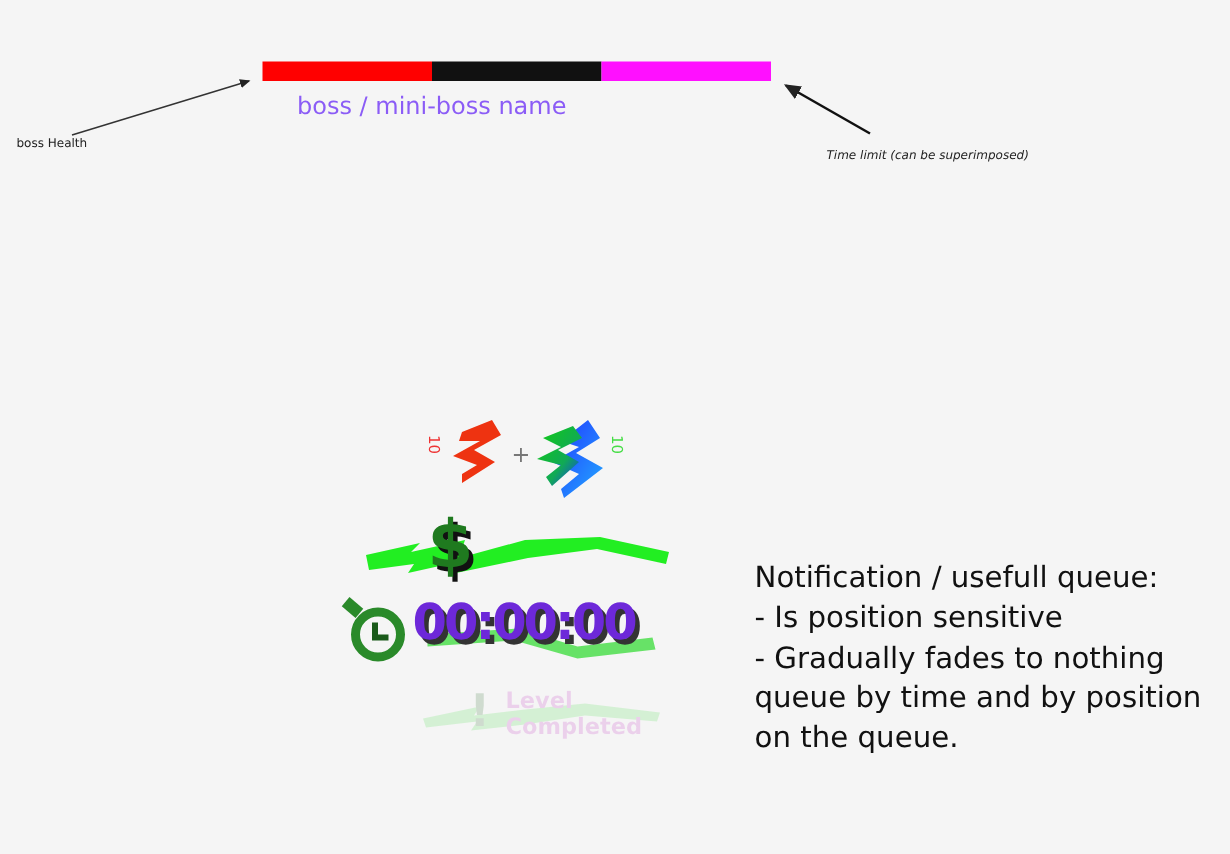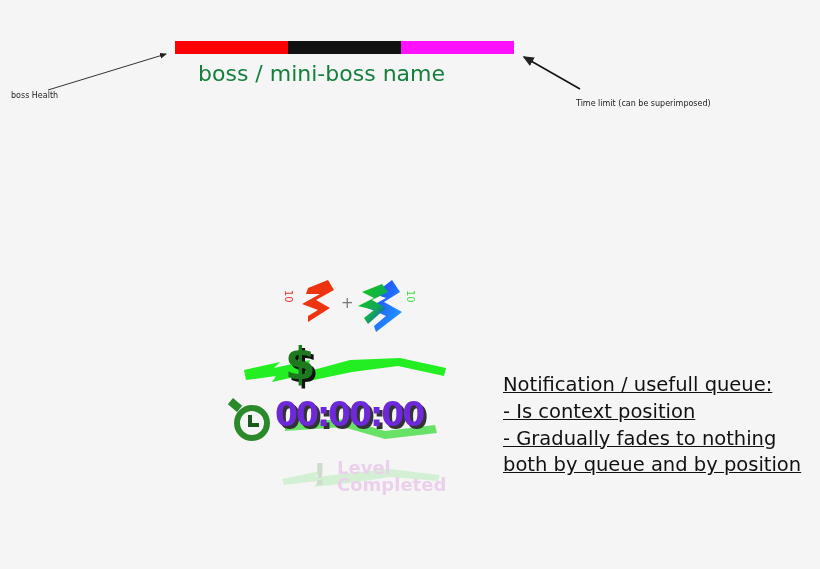--- a/index.html
+++ b/index.html
@@ -3,43 +3,43 @@
 <meta charset="utf-8">
 <style>
   html, body { margin:0; padding:0; }
   body {
     width:820px; height:569px; background:#f5f5f5; position:relative; overflow:hidden;
     font-family: "DejaVu Sans", sans-serif; color:#111;
   }
   .abs { position:absolute; }
   .bar { left:175px; top:41px; width:339px; height:13px; display:flex; }
   .bar > div { height:100%; flex:1; }
-  .boss-name { left:198px; top:61px; font-size:22px; color:#15803d; white-space:nowrap; }
+  .boss-name { left:198px; top:61px; font-size:16px; color:#8b5cf6; white-space:nowrap; }
   .small-label { font-size:8px; color:#222; white-space:nowrap; }
   svg.arrows { left:0; top:0; }
   .icons-row { left:278px; top:278px; width:140px; height:56px; }
   .money { left:240px; top:338px; width:220px; height:60px; }
   .money-text {
     position:absolute; top:0; font-family:"DejaVu Sans", sans-serif; font-weight:bold;
     font-size:44px; letter-spacing:-1px;
   }
   .dollar { left:45px; color:#1f7a1f; text-shadow:3px 3px 0 #111; }
   .money-val { left:96px; color:#ff1dff; text-shadow:3px 3px 0 #222; }
   .timer { left:225px; top:395px; width:250px; height:55px; }
   .timer-text {
     position:absolute; left:50px; top:0; font-family:"DejaVu Sans", sans-serif; font-weight:bold;
     font-size:33px; letter-spacing:-2px; color:#6d28d9; text-shadow:3px 3px 0 #333;
   }
   .level { left:280px; top:455px; width:170px; height:50px; opacity:0.18; }
   .level-text {
-    position:absolute; left:57px; top:4px; font-weight:bold; font-size:18px; line-height:17px; color:#c030c0;
+    position:absolute; left:57px; top:4px; font-weight:bold; font-size:15px; line-height:17px; color:#c030c0;
   }
   .level-bang { position:absolute; left:33px; top:2px; font-weight:bold; font-size:30px; color:#2a6a2a; }
   .notes { left:503px; top:372px; font-size:19.5px; line-height:26.8px; color:#111; white-space:nowrap; }
-  .notes div { margin:0;text-decoration:underline; }
+  .notes div { margin:0; }
 </style>
 </head>
 <body>
 
 <div class="abs bar">
   <div style="background:#ff0000"></div>
   <div style="background:#111111"></div>
   <div style="background:#ff10ff"></div>
 </div>
 <div class="abs boss-name">boss / mini-boss name</div>
@@ -47,21 +47,21 @@
 <svg class="abs arrows" width="820" height="569">
   <defs>
     <marker id="ah" markerWidth="8" markerHeight="8" refX="6" refY="3" orient="auto">
       <path d="M0,0 L7,3 L0,6 Z" fill="#222"></path>
     </marker>
   </defs>
   <line x1="48" y1="90" x2="166" y2="54" stroke="#333" stroke-width="1" marker-end="url(#ah)"></line>
   <line x1="580" y1="89" x2="524" y2="57" stroke="#111" stroke-width="1.6" marker-end="url(#ah)"></line>
 </svg>
 <div class="abs small-label" style="left:11px;top:91px;">boss Health</div>
-<div class="abs small-label" style="left:576px;top:99px;">Time limit (can be superimposed)</div>
+<div class="abs small-label" style="left:551px;top:99px;font-style:italic;">Time limit (can be superimposed)</div>
 
 <div class="abs icons-row">
   <svg width="140" height="56" style="position:absolute;left:0;top:0">
     <defs>
       <linearGradient id="g2" x1="0" y1="0" x2="1" y2="1">
         <stop offset="0" stop-color="#11cc11"></stop>
           <stop offset="0.6" stop-color="#11aa55"></stop>
           <stop offset="1" stop-color="#1133ff"></stop>
       </linearGradient>
       <linearGradient id="g3" x1="0" y1="0" x2="1" y2="1">
@@ -108,16 +108,17 @@
   </svg>
   <div class="level-bang">!</div>
   <div class="level-text">
     <div>Level</div>
     <div>Completed</div>
   </div>
 </div>
 
 <div class="abs notes">
   <div>Notification / usefull queue:</div>
-  <div>- Is context position</div>
+  <div>- Is position sensitive</div>
   <div>- Gradually fades to nothing</div>
-  <div>both by queue and by position</div>
+  <div>queue by time and by position</div>
+  <div>on the queue.</div>
 </div>
 
 </body></html>

